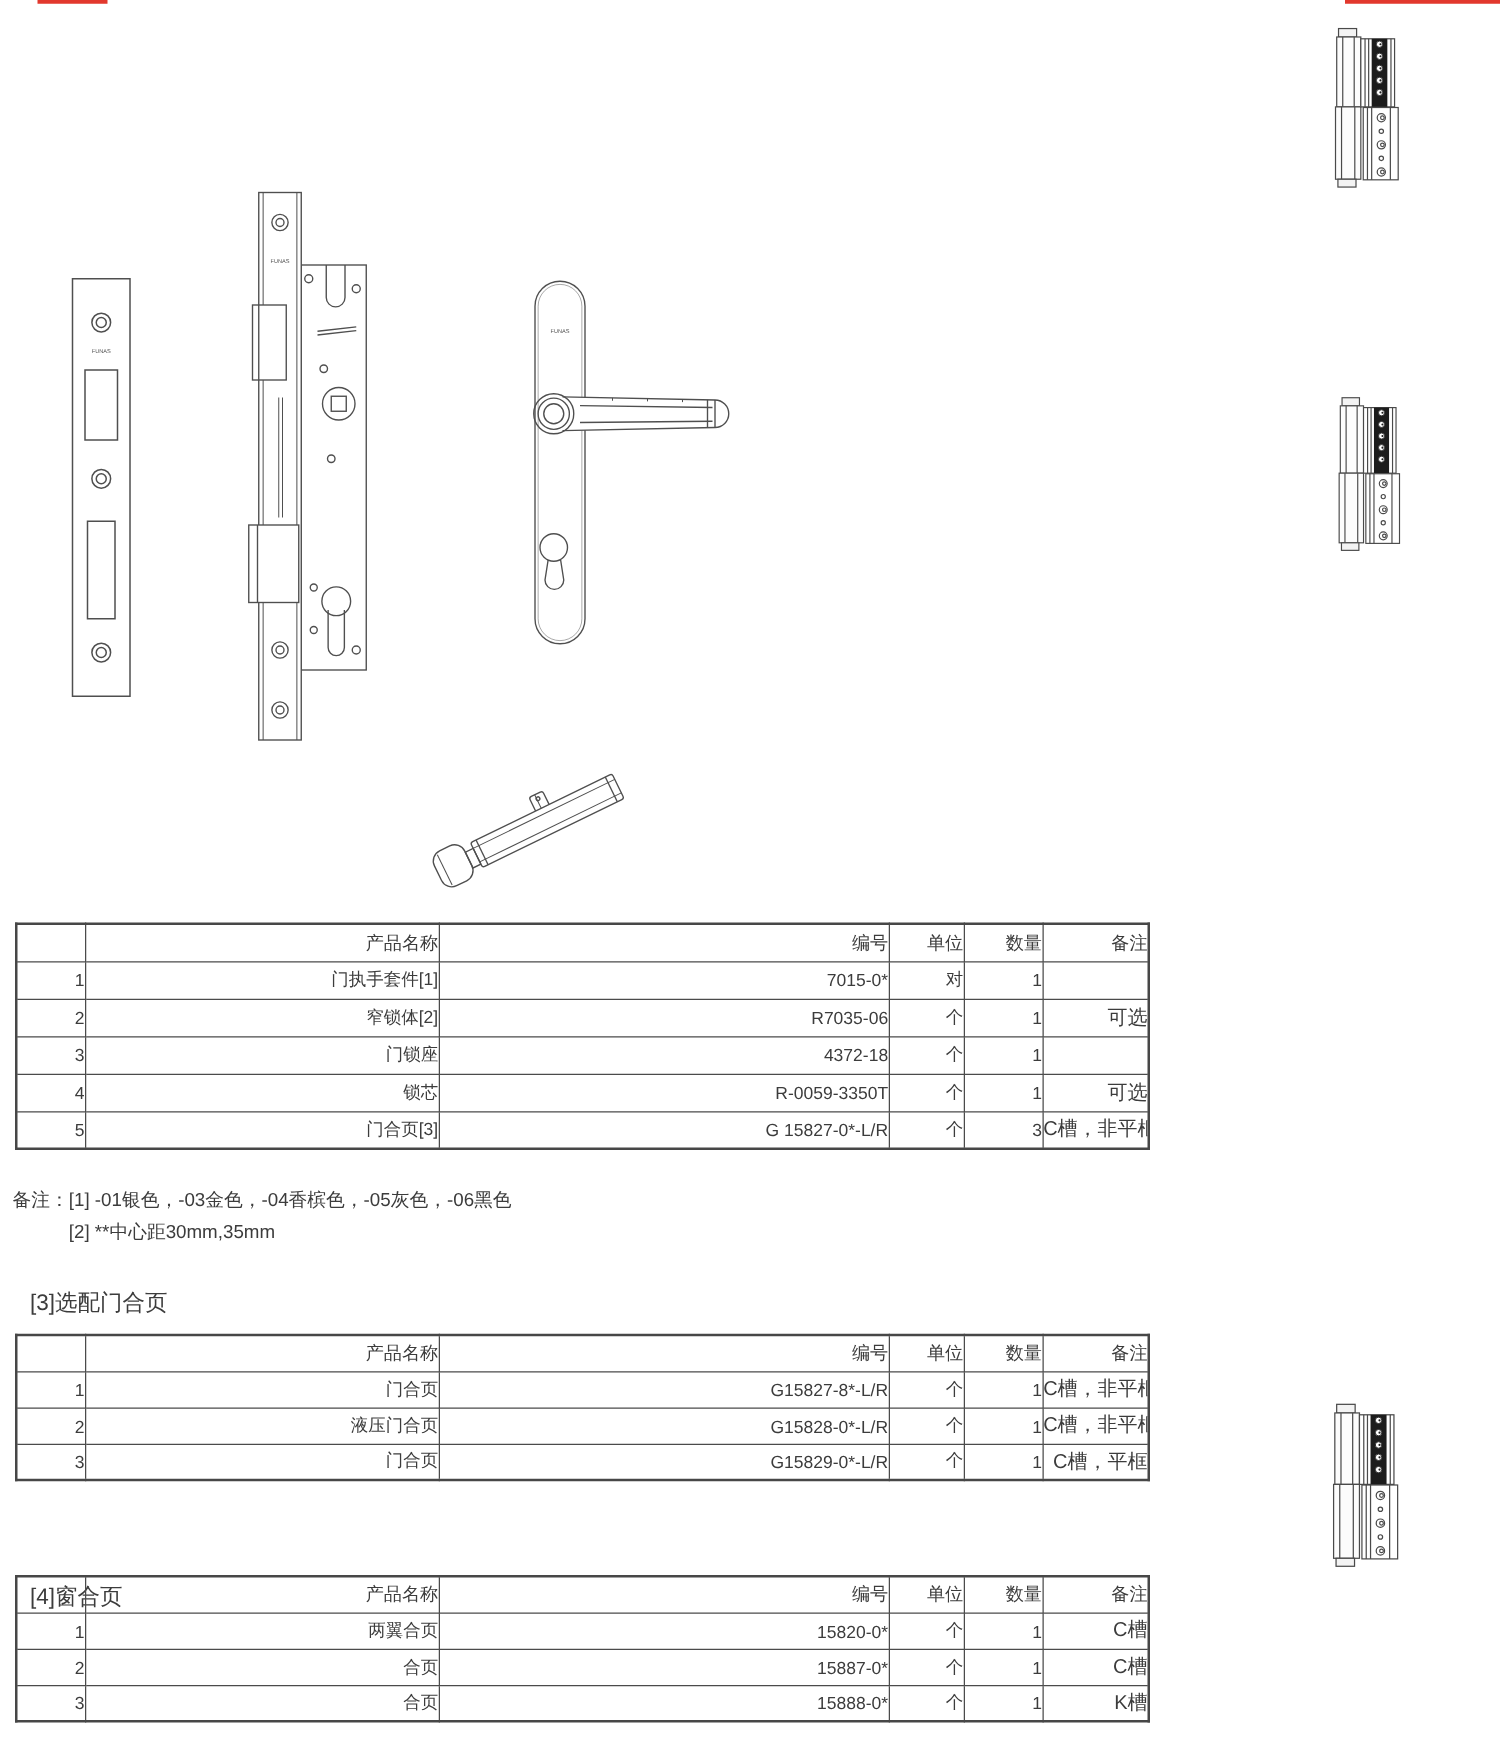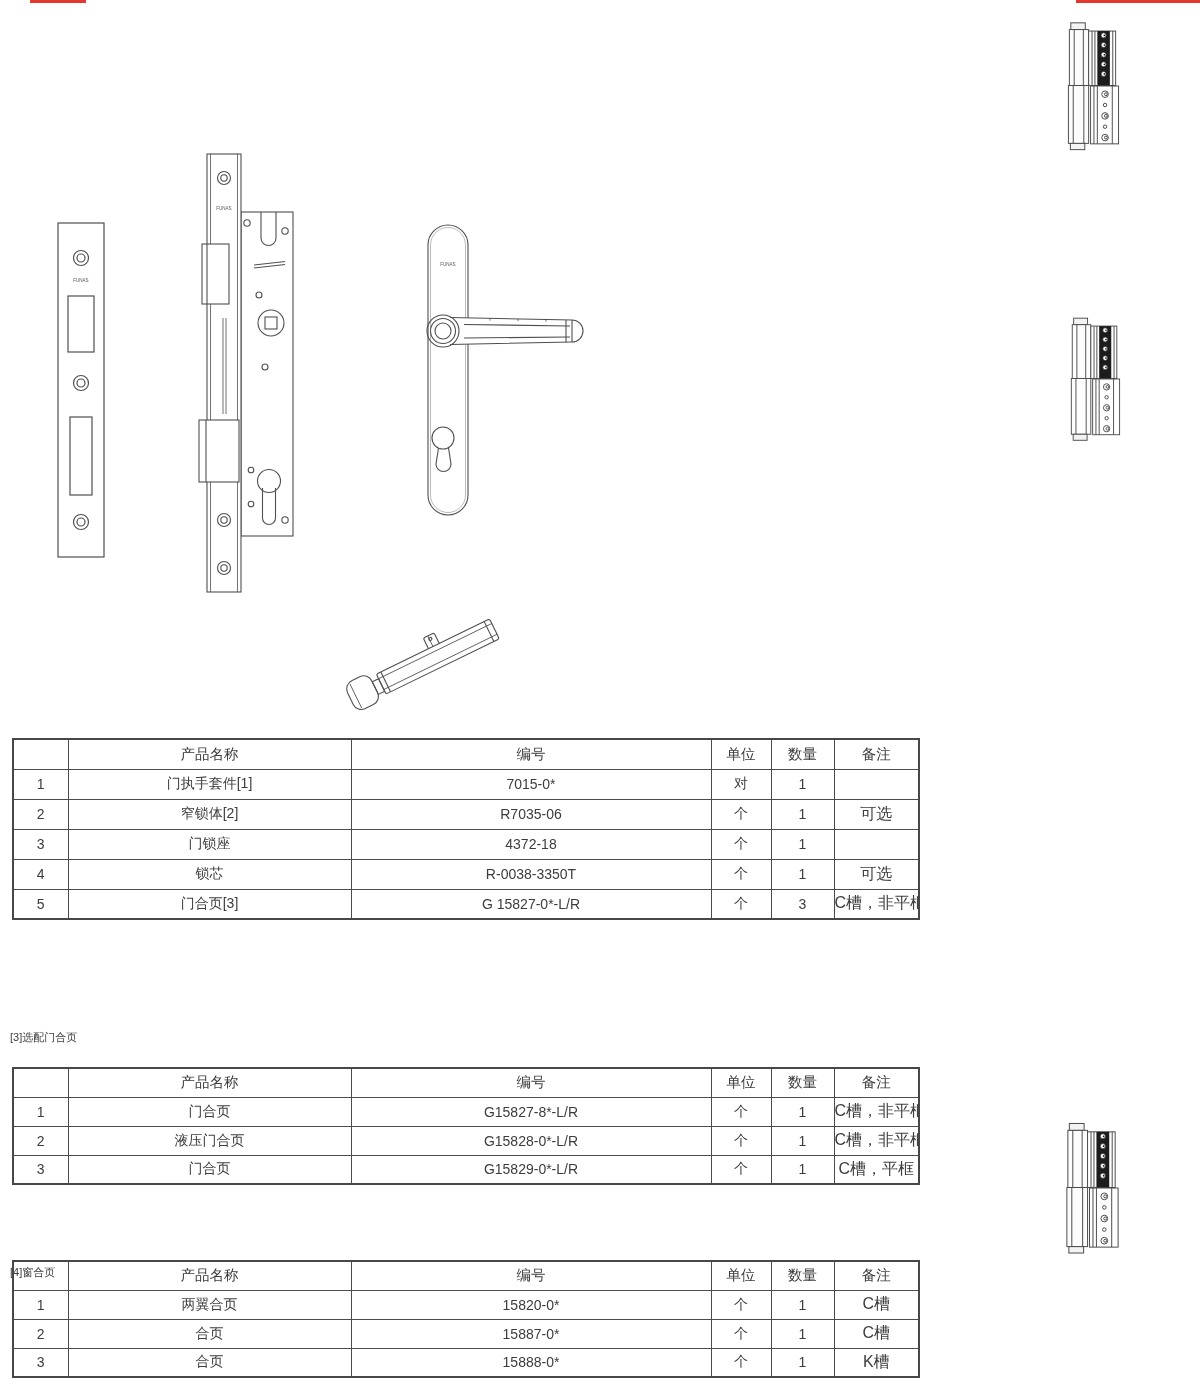--- a/index.html
+++ b/index.html
@@ -4,30 +4,30 @@
 <style>
   html,body{margin:0;padding:0;background:#fff;}
   #page{position:relative;width:1200px;height:1400px;background:#ffffff;overflow:hidden;
         font-family:"Liberation Sans","DejaVu Sans",sans-serif;color:#3c3c3c;}
   .redline{position:absolute;top:0;height:3px;background:#e2382d;}
   .redline.left{left:30px;width:56px;}
   .redline.right{left:1076px;width:124px;}
   svg.draw{position:absolute;overflow:visible;}
   svg text{font-family:"Liberation Sans","DejaVu Sans",sans-serif;}
   .tbl{position:absolute;left:12px;width:906px;border-collapse:collapse;table-layout:fixed;
-       border:2px solid #474747;text-align:center;}
+       border:2px solid #474747;text-align:right;}
   .tbl th,.tbl td{border:1px solid #4b4b4b;padding:0;font-weight:400;overflow:hidden;white-space:nowrap;}
   .tbl th{font-size:14.5px;}
   .tbl td{font-size:14px;}
   .tbl td.c-note{font-size:16px;}
   .t1 tr{height:30px;} .t2 tr{height:29px;} .t3 tr{height:29px;}
   .t1{top:738px;} .t2{top:1067px;} .t3{top:1260px;}
   .notes{position:absolute;left:10px;top:948px;display:flex;font-size:15px;line-height:25px;color:#3c3c3c;}
   .notes .lbl{white-space:nowrap;}
-  .sec-title{position:absolute;left:10px;font-size:11px;color:#3c3c3c;}
+  .sec-title{position:absolute;left:24px;font-size:18px;color:#3c3c3c;}
   .sec3{top:1030px;} .sec4{top:1226px;margin-top:39px;}
 </style>
 </head>
 <body>
 
 <div id="page">
 
   <div class="redline left"></div>
   <div class="redline right"></div>
 
@@ -211,36 +211,43 @@
         <td>3</td>
         <td>门锁座</td>
         <td>4372-18</td>
         <td>个</td>
         <td>1</td>
         <td class="c-note"></td>
       </tr>
       <tr>
         <td>4</td>
         <td>锁芯</td>
-        <td>R-0038-3350T</td>
+        <td>R-0059-3350T</td>
         <td>个</td>
         <td>1</td>
         <td class="c-note">可选</td>
       </tr>
       <tr>
         <td>5</td>
         <td>门合页[3]</td>
         <td>G 15827-0*-L/R</td>
         <td>个</td>
         <td>3</td>
         <td class="c-note">C槽，非平框</td>
       </tr>
     </tbody>
   </table>
 
+  <div class="notes">
+    <span class="lbl">备注：</span>
+    <span>
+      <span style="display:block">[1] -01银色，-03金色，-04香槟色，-05灰色，-06黑色</span>
+      <span style="display:block">[2] **中心距30mm,35mm</span>
+    </span>
+  </div>
 
   <div class="sec-title sec3">[3]选配门合页</div>
 
   <table class="tbl t2">
     <colgroup>
         <col style="width:55px">
         <col style="width:283px">
         <col style="width:360px">
         <col style="width:60px">
         <col style="width:63px">

